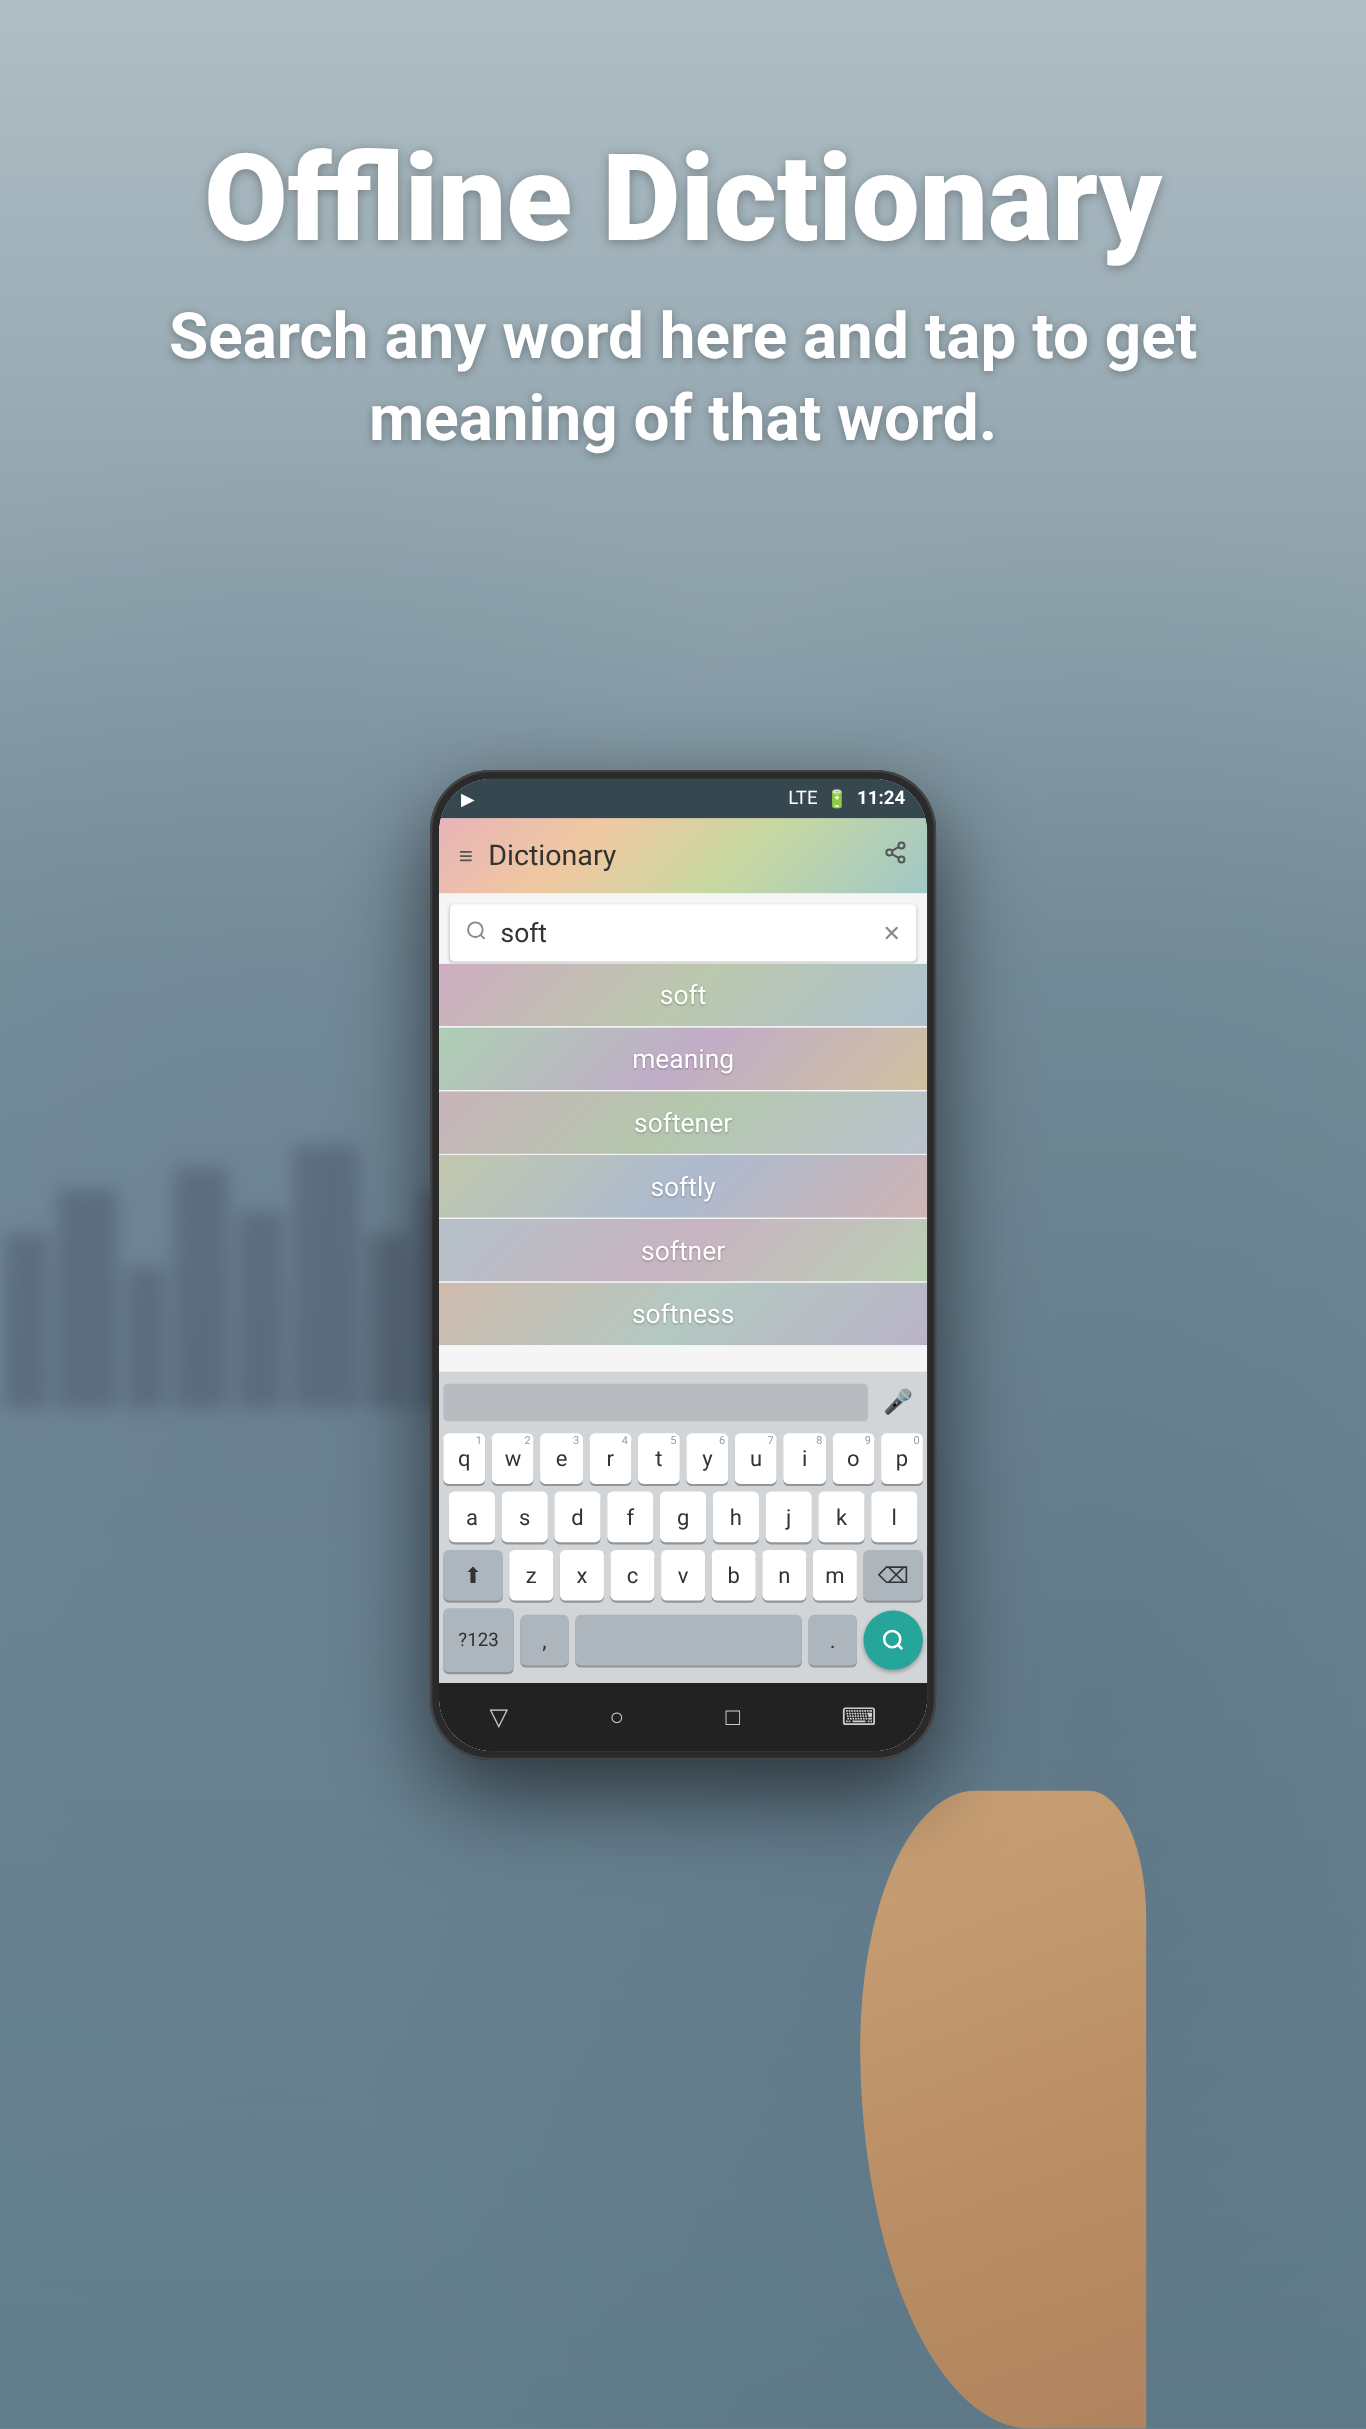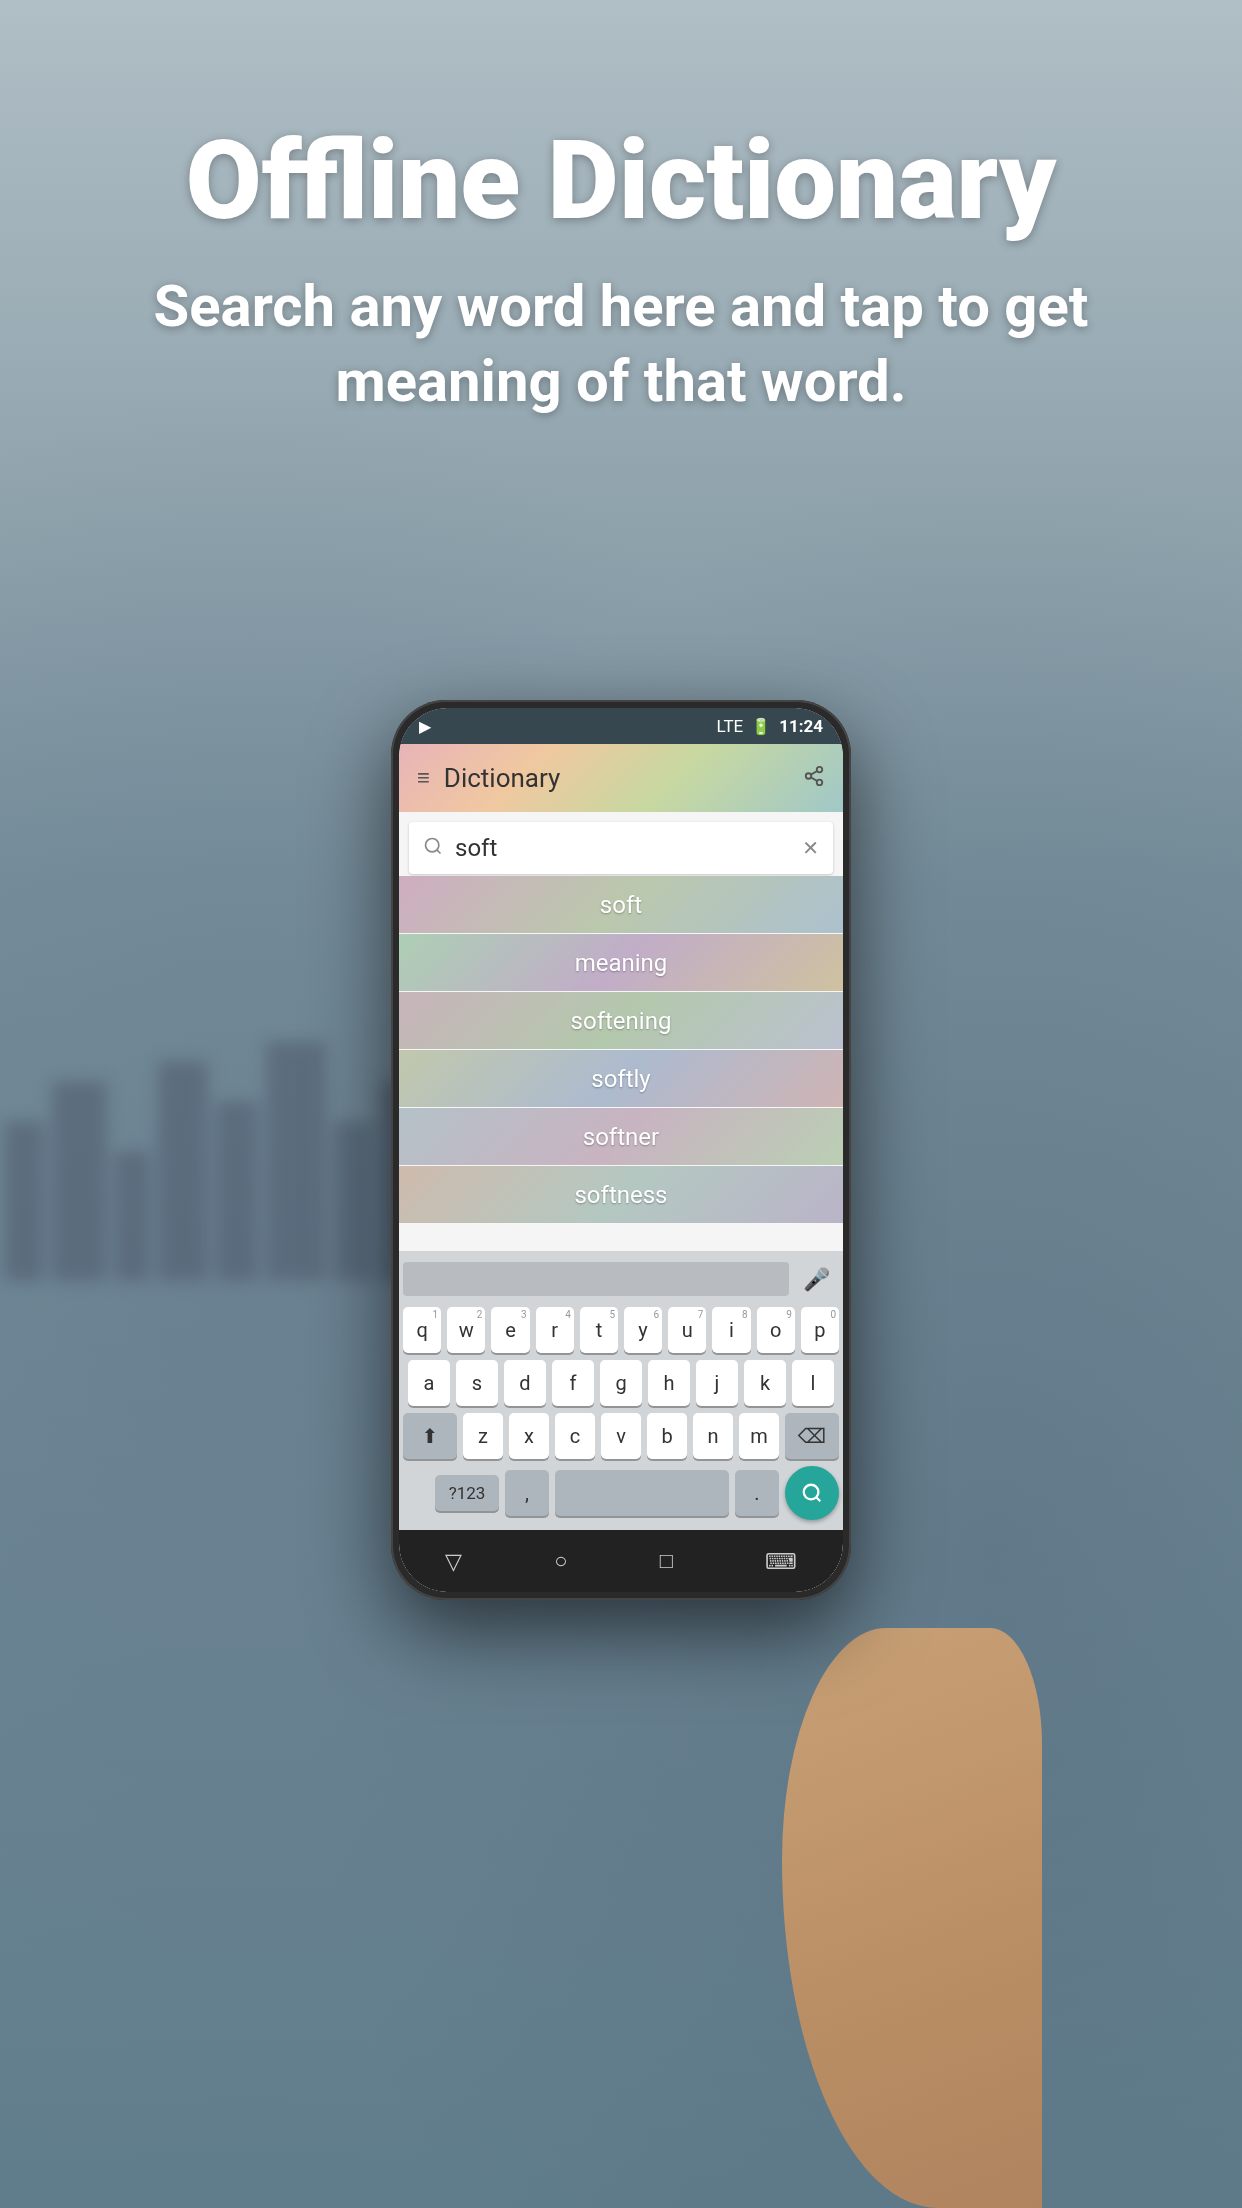--- a/index.html
+++ b/index.html
@@ -343,30 +343,29 @@
 
     .keyboard-bottom-row {
       display: flex;
       gap: 6px;
       align-items: center;
     }
 
     .key-num-sym {
       background: #adb5bd;
       border-radius: 5px;
-      height: 36px;
+      height: 58px;
       width: 64px;
       display: flex;
       align-items: center;
       justify-content: center;
       font-size: 17px;
       color: #333;
       box-shadow: 0 2px 0 rgba(0,0,0,0.3);
       flex-shrink: 0;
-      margin-left: 32px;
     }
 
     .key-comma {
       background: #adb5bd;
       border-radius: 5px;
       height: 46px;
       width: 44px;
       display: flex;
       align-items: center;
       justify-content: center;
@@ -499,21 +498,21 @@
         </div>
 
         <div class="results-list">
           <div class="result-item row-0">
             <span class="result-text">soft</span>
           </div>
           <div class="result-item row-2">
             <span class="result-text">meaning</span>
           </div>
           <div class="result-item row-3">
-            <span class="result-text">softening</span>
+            <span class="result-text">softener</span>
           </div>
           <div class="result-item row-4">
             <span class="result-text">softly</span>
           </div>
           <div class="result-item row-5">
             <span class="result-text">softner</span>
           </div>
           <div class="result-item row-6">
             <span class="result-text">softness</span>
           </div>

